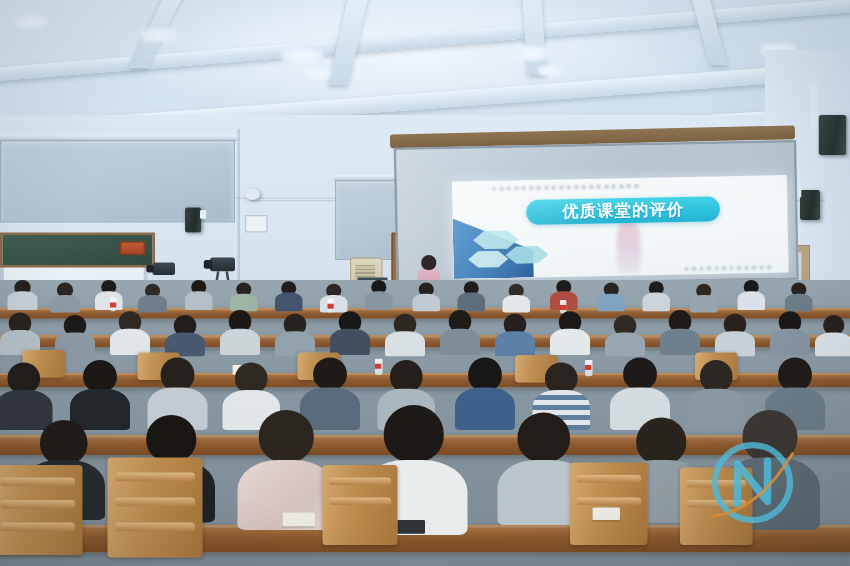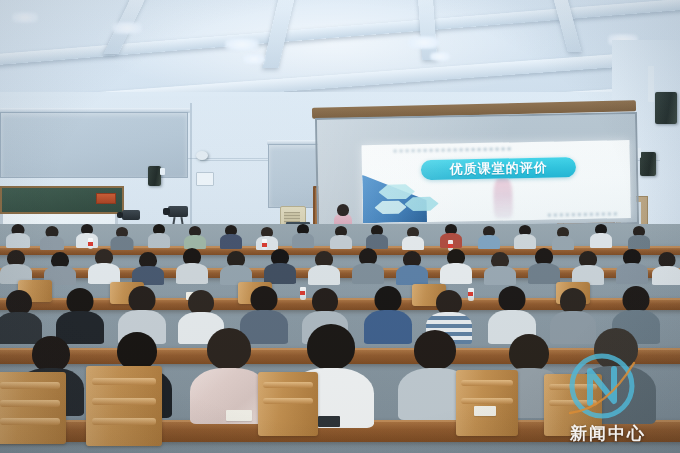--- a/index.html
+++ b/index.html
@@ -794,16 +794,15 @@
 
   <div class="cool-cast"></div>
   <div class="vignette"></div>
 
   <div class="watermark">
     <svg class="wm-logo" viewBox="0 0 84 70">
       <circle cx="42" cy="35" r="30" fill="none" stroke="#4fb8d8" stroke-opacity="0.82" stroke-width="5"></circle>
       <path d="M30 52 L30 20 L54 50 L54 18" fill="none" stroke="#4fb8d8" stroke-opacity="0.85" stroke-width="6" stroke-linecap="round" stroke-linejoin="round"></path>
       <path d="M10 62 Q46 58 74 12" fill="none" stroke="#d98c35" stroke-opacity="0.85" stroke-width="2.4" stroke-linecap="round"></path>
     </svg>
-    <div class="wm-text">新闻中心</div>
   </div>
 
 </div>
 
 </body></html>

